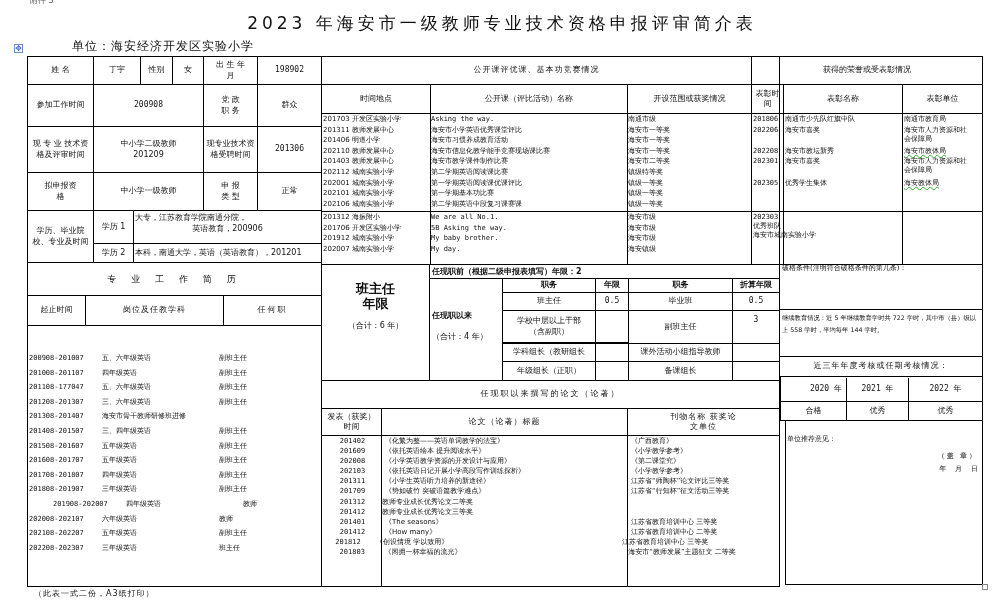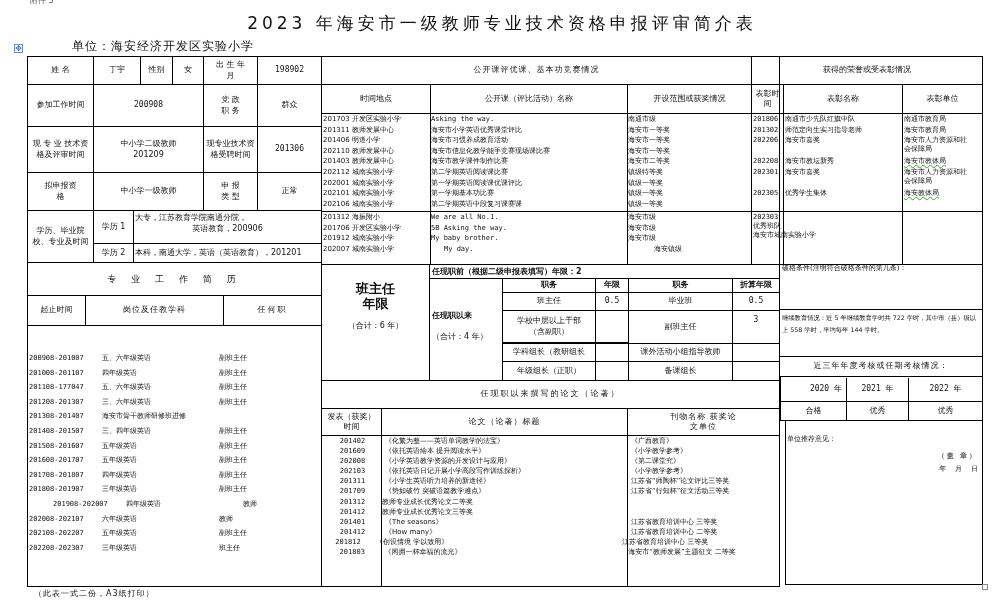--- a/index.html
+++ b/index.html
@@ -207,45 +207,40 @@
   <div style="display:flex;height:10.6px;">
       <span style="width:108px;">201706 开发区实验小学</span>
       <span class="mono" style="width:197px;">5B Asking the way.</span>
       <span>海安市级</span>
     </div>
   <div style="display:flex;height:10.6px;">
       <span style="width:108px;">201912 城南实验小学</span>
       <span class="mono" style="width:197px;">My baby brother.</span>
       <span>海安市级</span>
     </div>
-  <div style="display:flex;height:10.6px;gap:13px;">
+  <div style="display:flex;height:10.6px;">
       <span style="width:108px;">202007 城南实验小学</span>
       <span class="mono" style="width:197px;">My day.</span>
       <span>海安镇级</span>
     </div>
 </div>
 
 <div class="abs c s8 bt br bb" style="left:752px;top:56px;width:231px;height:29px;">获得的荣誉或受表彰情况</div>
 <div class="abs c s8 br bb" style="left:752px;top:85px;width:32px;height:29px;padding:0 1px;">表彰时间</div>
 <div class="abs c s8 br bb" style="left:784px;top:85px;width:119px;height:29px;">表彰名称</div>
 <div class="abs c s8 br bb" style="left:903px;top:85px;width:80px;height:29px;">表彰单位</div>
 
 <div class="abs br bb" style="left:752px;top:114px;width:32px;height:98px;"></div>
 <div class="abs br bb" style="left:784px;top:114px;width:119px;height:98px;"></div>
 <div class="abs br bb" style="left:903px;top:114px;width:80px;height:98px;"></div>
 <div class="abs s7" style="left:753px;top:115px;width:230px;">
   <div style="display:flex;height:10.6px;">
       <span class="mono" style="width:32px;">201806</span>
       <span style="width:119px;white-space:nowrap;">南通市少先队红旗中队</span>
       <span style="width:78px;">南通市教育局</span>
-    </div>
-  <div style="display:flex;height:10.6px;">
-      <span class="mono" style="width:32px;">201302</span>
-      <span style="width:119px;white-space:nowrap;">师范定向生实习指导老师</span>
-      <span style="width:78px;">海安市教育局</span>
     </div>
   <div style="display:flex;height:21.2px;">
       <span class="mono" style="width:32px;">202206</span>
       <span style="width:119px;">海安市嘉奖</span>
       <span style="width:66px;">海安市人力资源和社会保障局</span>
     </div>
   <div style="display:flex;height:10.6px;">
       <span class="mono" style="width:32px;">202208</span>
       <span style="width:119px;">海安市教坛新秀</span>
       <span class="green" style="width:78px;">海安市教体局</span>

